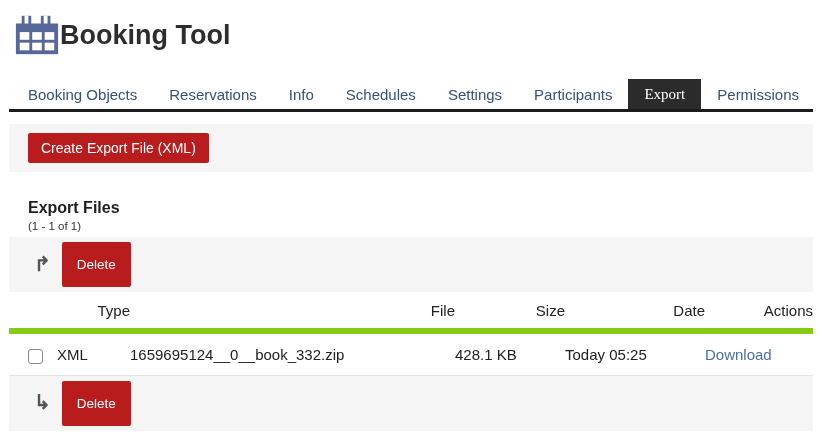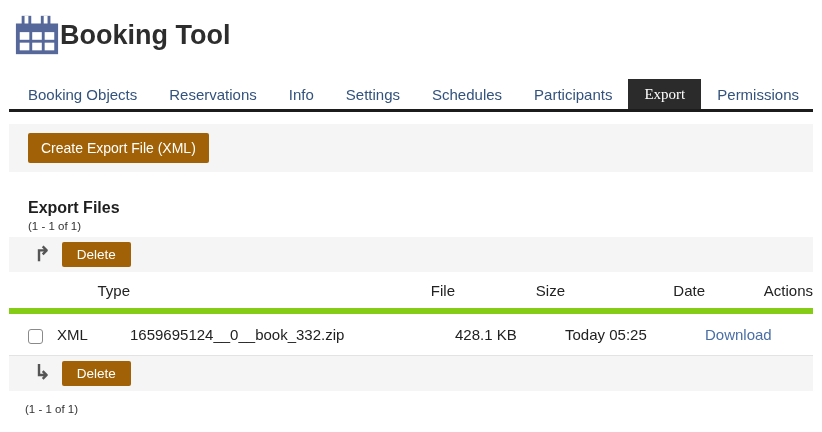--- a/index.html
+++ b/index.html
@@ -33,27 +33,27 @@
     color: #33527c;
     cursor: pointer;
     white-space: nowrap;
   }
   .tab.active { background: #2b2b2b; color: #ffffff; font-family: Liberation Serif, serif; }
 
   
   .bar { background: #f5f5f5; margin: 0 9px; }
   .create-bar { margin-top: 12px; padding: 9px 0 9px 19px; }
   .btn {
-    background: #a16207; color: #ffffff;
+    background: #b91c1c; color: #ffffff;
     border: none; border-radius: 2px;
     font-family: "Liberation Sans", sans-serif;
     cursor: pointer;
   }
   .btn-create { font-size: 14px; padding: 7px 13px; }
-  .btn-delete { font-size: 13.5px; padding: 5px 15px; }
+  .btn-delete { font-size: 13.5px; padding: 15px 15px; }
 
   
   .section-head { margin: 27px 0 5px 28px; }
   .section-title { font-size: 16px; font-weight: 700; color: #1f1f1f; margin: 0; }
   .count { font-size: 11.5px; color: #333; margin-top: 3px; }
 
   
   .toolbar {
     display: flex; align-items: center; gap: 11px;
     padding: 5px 0 5px 25px;
@@ -115,22 +115,22 @@
       <rect x="19" y="32" width="10" height="8" fill="#ffffff"></rect>
       <rect x="32" y="32" width="10" height="8" fill="#ffffff"></rect>
     </svg>
     <div class="app-title">Booking Tool</div>
   </div>
 
   <div class="tabbar">
     <div class="tab">Booking Objects</div>
     <div class="tab">Reservations</div>
     <div class="tab">Info</div>
+    <div class="tab">Schedules</div>
     <div class="tab">Settings</div>
-    <div class="tab">Schedules</div>
     <div class="tab">Participants</div>
     <div class="tab active">Export</div>
     <div class="tab">Permissions</div>
   </div>
 
   <div class="bar create-bar">
     <button class="btn btn-create">Create Export File (XML)</button>
   </div>
 
   <div class="section-head">

